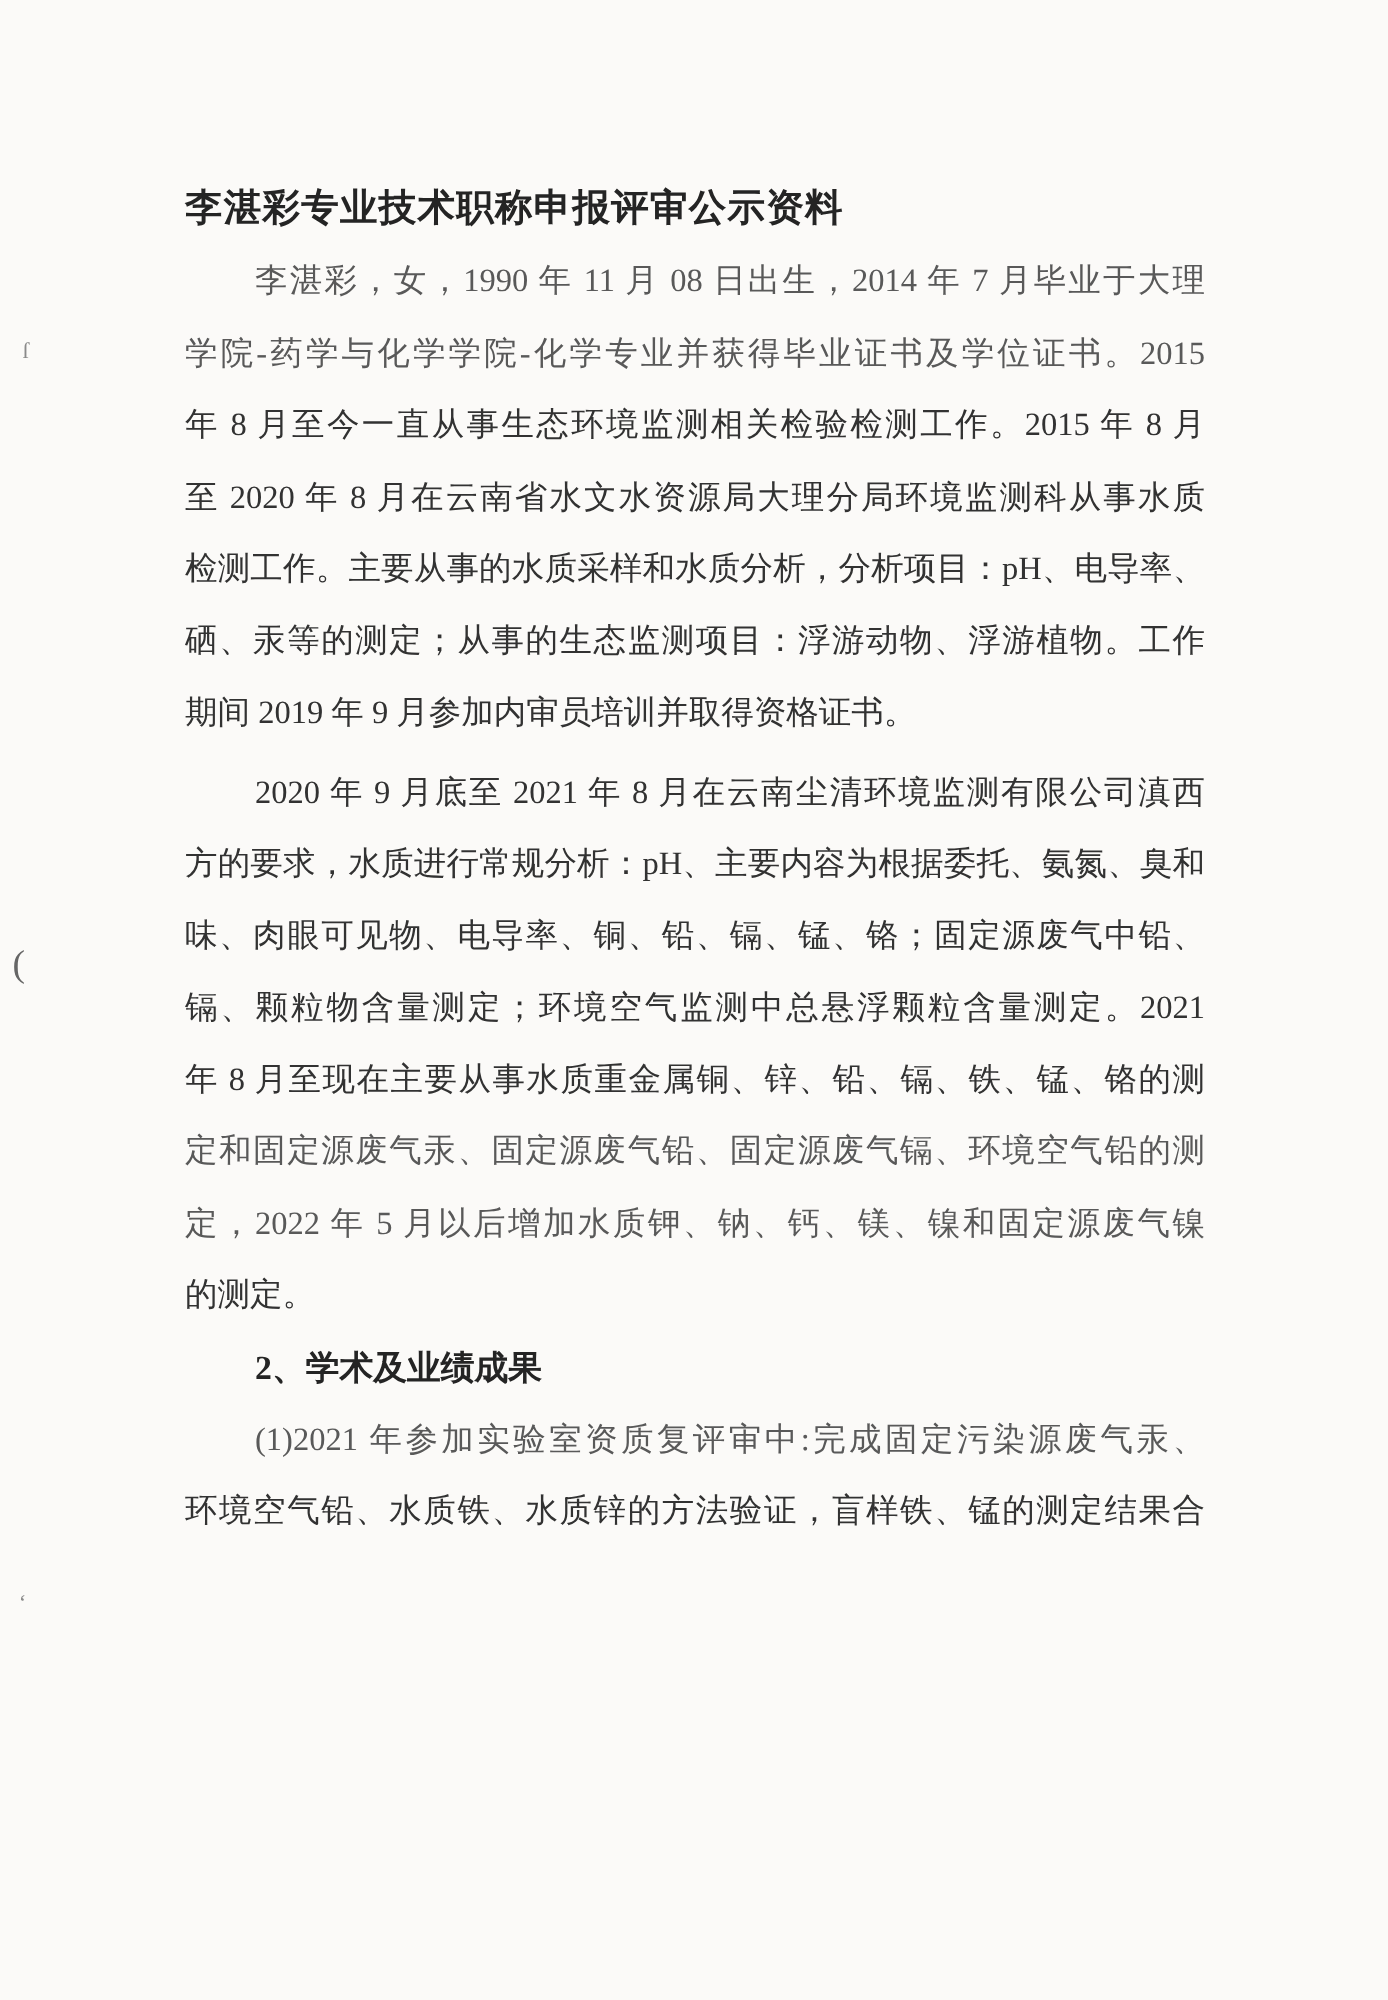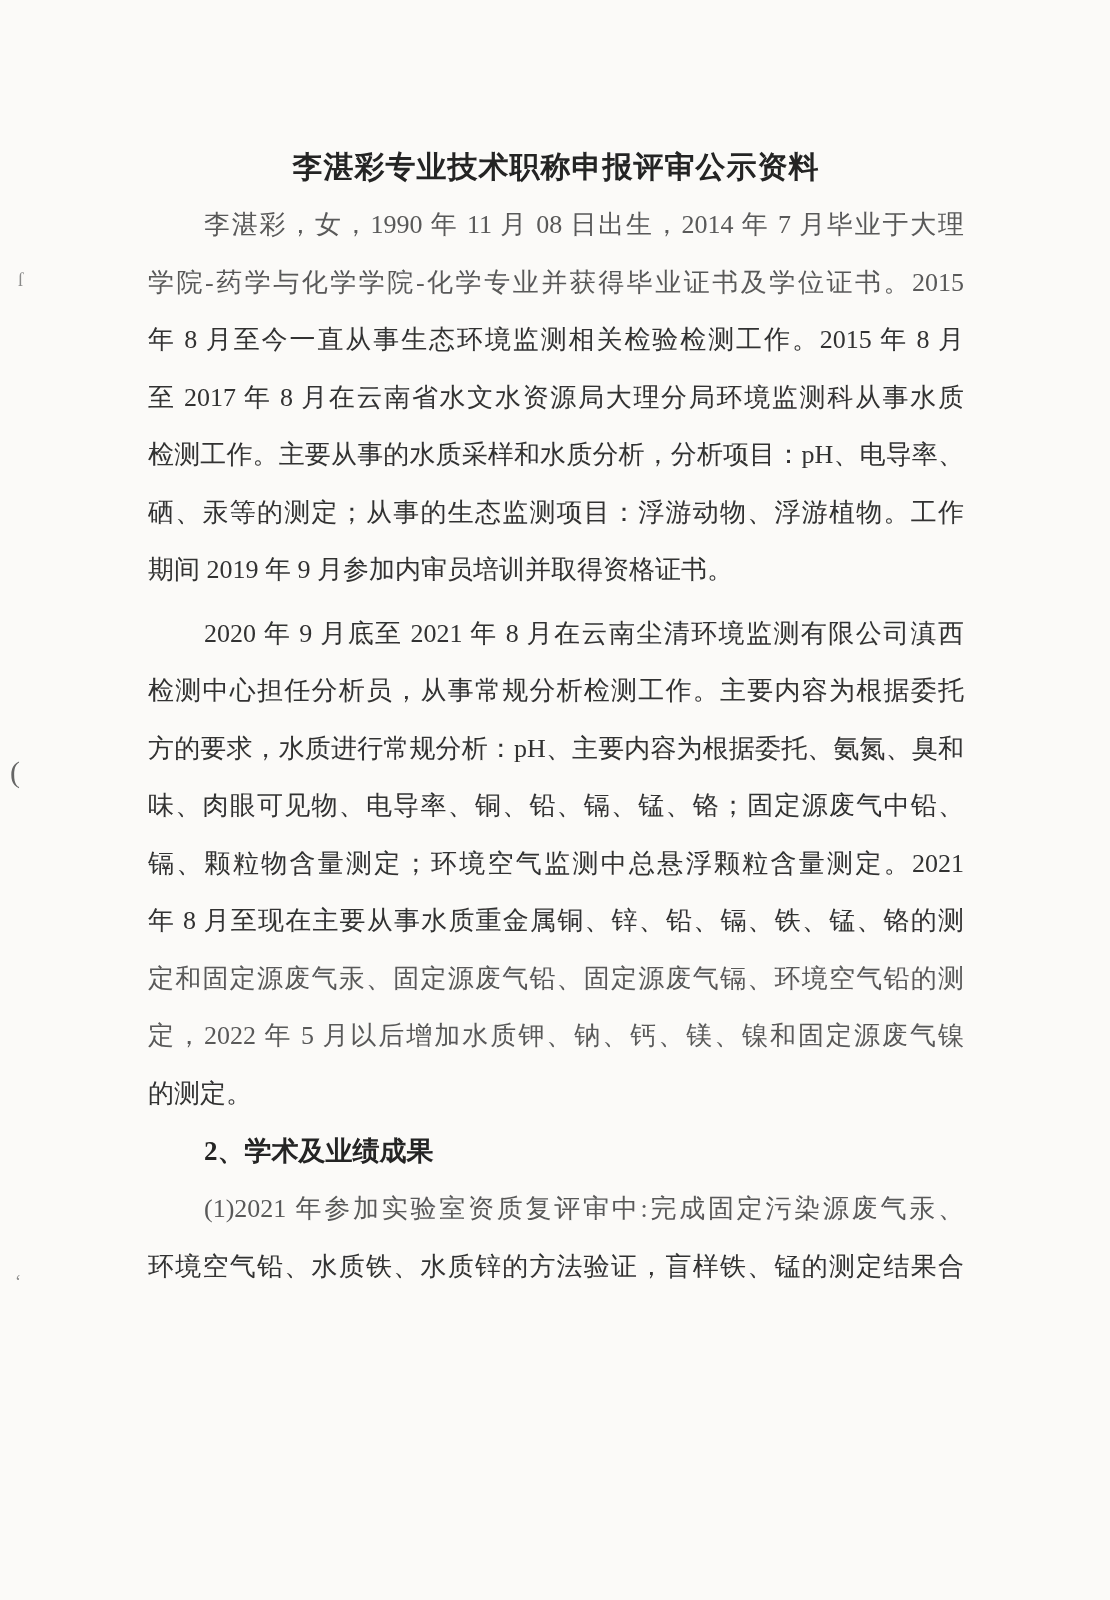--- a/index.html
+++ b/index.html
@@ -20,21 +20,21 @@
   .content {
     position: absolute;
     left: 148px;
     top: 0;
     width: 816px;
   }
   .doc-title {
     margin-top: 144px;
     height: 46px;
     line-height: 46px;
-    text-align: center;
+    text-align: left;
     font-size: 30px;
     font-weight: 700;
     letter-spacing: 1px;
     color: #242424;
   }
   .heading {
     height: 46px;
     line-height: 46px;
     padding-left: 56px;
     font-size: 27px;
@@ -83,28 +83,27 @@
   <span class="stray-mark mark-2">(</span>
   <span class="stray-mark mark-3">ʻ</span>
 
   <div class="content">
     <div class="doc-title">李湛彩专业技术职称申报评审公示资料</div>
     <div id="doc-body">
         <div class="paragraph">
           <div class="line indent faint">李湛彩，女，1990 年 11 月 08 日出生，2014 年 7 月毕业于大理</div>
           <div class="line faint">学院-药学与化学学院-化学专业并获得毕业证书及学位证书。2015</div>
           <div class="line">年 8 月至今一直从事生态环境监测相关检验检测工作。2015 年 8 月</div>
-          <div class="line">至 2017 年 8 月在云南省水文水资源局大理分局环境监测科从事水质</div>
+          <div class="line">至 2020 年 8 月在云南省水文水资源局大理分局环境监测科从事水质</div>
           <div class="line">检测工作。主要从事的水质采样和水质分析，分析项目：pH、电导率、</div>
           <div class="line">硒、汞等的测定；从事的生态监测项目：浮游动物、浮游植物。工作</div>
           <div class="line flush">期间 2019 年 9 月参加内审员培训并取得资格证书。</div>
         </div>
         <div class="paragraph">
           <div class="line indent">2020 年 9 月底至 2021 年 8 月在云南尘清环境监测有限公司滇西</div>
-          <div class="line">检测中心担任分析员，从事常规分析检测工作。主要内容为根据委托</div>
           <div class="line">方的要求，水质进行常规分析：pH、主要内容为根据委托、氨氮、臭和</div>
           <div class="line">味、肉眼可见物、电导率、铜、铅、镉、锰、铬；固定源废气中铅、</div>
           <div class="line">镉、颗粒物含量测定；环境空气监测中总悬浮颗粒含量测定。2021</div>
           <div class="line">年 8 月至现在主要从事水质重金属铜、锌、铅、镉、铁、锰、铬的测</div>
           <div class="line faint">定和固定源废气汞、固定源废气铅、固定源废气镉、环境空气铅的测</div>
           <div class="line faint">定，2022 年 5 月以后增加水质钾、钠、钙、镁、镍和固定源废气镍</div>
           <div class="line flush">的测定。</div>
         </div>
         <div class="heading h-2">2、学术及业绩成果</div>
         <div class="paragraph">

